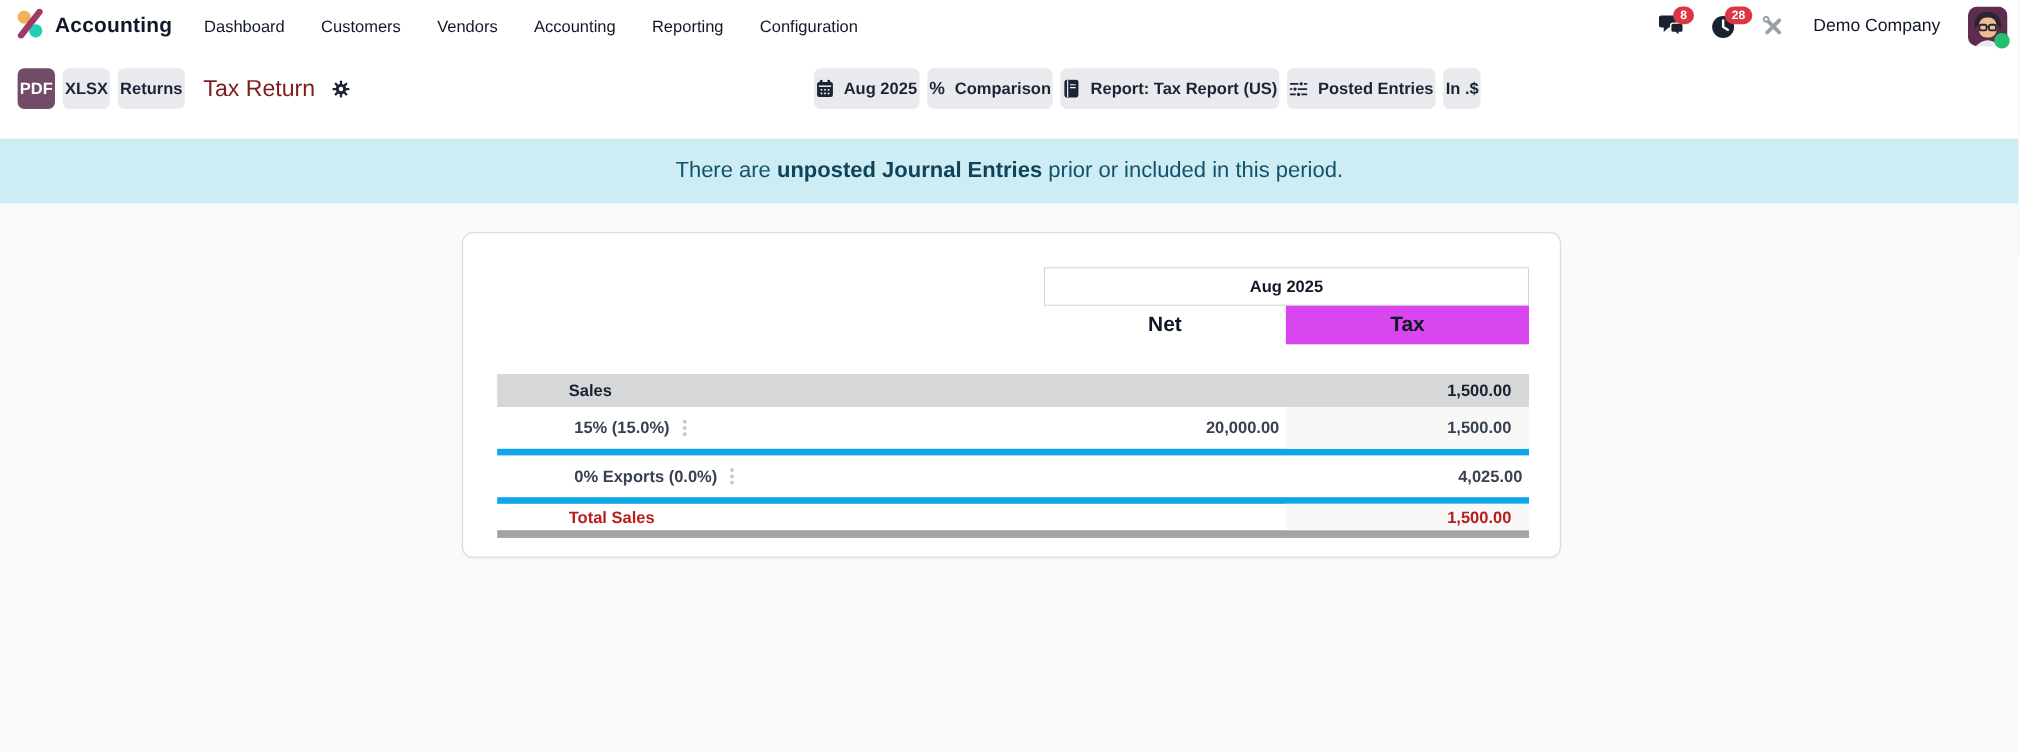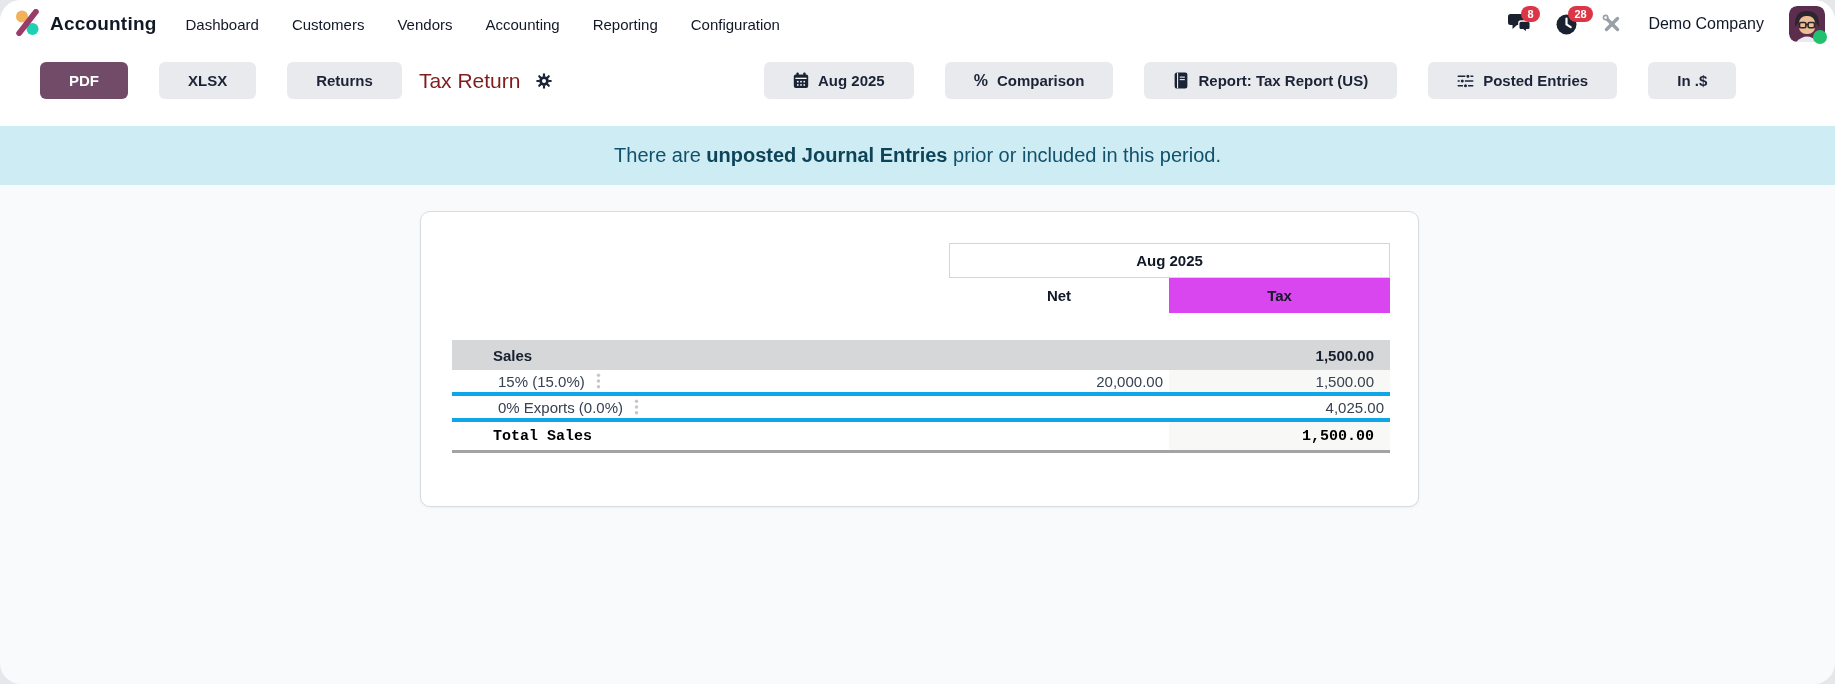--- a/index.html
+++ b/index.html
@@ -1,17 +1,17 @@
 <!DOCTYPE html>
 <html><head>
 <meta charset="utf-8">
 <style>
   * { margin:0; padding:0; box-sizing:border-box; }
   body { background:#e5e7eb; font-family:"Liberation Sans", sans-serif; }
-  .screen { position:relative; width:1835px; height:684px; background:#f8fafc; overflow:hidden;border-radius:21px; }
+  .screen { position:relative; width:1835px; height:684px; background:#f8fafc; overflow:hidden; }
 
   
   .navbar { position:absolute; top:0; left:0; right:0; height:48px; background:#fff;
             display:flex; align-items:center; padding:0 10px 0 14px; }
   .brand-wrap { display:flex; align-items:center; gap:9px; cursor:pointer; }
   .brand { font-size:19px; font-weight:700; color:#111827; letter-spacing:.2px; }
   .nav-menu { display:flex; gap:29px; margin-left:27px; font-size:15px; color:#111827; }
   .nav-item { cursor:pointer; padding:4px 2px; white-space:nowrap; }
   .nav-right { margin-left:auto; display:flex; align-items:center; gap:23px; }
   .sys-icon { position:relative; display:inline-flex; cursor:pointer; }
@@ -20,58 +20,58 @@
            border-radius:9px; white-space:nowrap; }
   .company-name { font-size:16px; color:#111827; cursor:pointer; white-space:nowrap; margin:0 2px; }
   .avatar { position:relative; width:36px; height:36px; cursor:pointer; }
   .avatar svg { border-radius:8px; display:block; }
   .status-dot { position:absolute; right:-2px; bottom:-2px; width:14px; height:14px;
                 border-radius:50%; background:#23c16f; }
 
   
   .control-panel { position:absolute; top:48px; left:0; right:0; height:78px; background:#fff; }
   .cp-left { position:absolute; left:16px; top:14px; display:flex; align-items:center; gap:7px; }
-  .btn { height:37px; display:inline-flex; align-items:center; padding:0 29px; border-radius:6px;
+  .btn { height:37px; display:inline-flex; align-items:center; padding:0 2px; border-radius:6px;
          font-size:15px; font-weight:700; background:#e9eaee; color:#1b2437; border:none;
-         cursor:pointer; font-family:inherit; white-space:nowrap;margin-left:24px; }
+         cursor:pointer; font-family:inherit; white-space:nowrap; }
   .btn-primary { background:#714B67; color:#fff; }
   .cp-title { font-size:21px; color:#7f1d1d; margin:0 4px 0 10px; font-weight:400; white-space:nowrap; }
   .gear-btn { display:inline-flex; align-items:center; cursor:pointer; margin-left:4px; }
   .cp-filters { position:absolute; left:740px; top:14px; display:flex; gap:7px; }
   .bicon { display:inline-flex; margin-right:9px; align-items:center; }
   .pct-glyph { font-size:16px; font-weight:700; margin-right:9px; }
 
   
   .banner { position:absolute; top:126px; left:0; right:0; height:59px; background:#cdecf3;
             display:flex; align-items:center; justify-content:center; font-size:20px; color:#12516b; }
   .banner b { font-weight:700; color:#0e4459; cursor:pointer; }
 
   
   .card { position:absolute; left:420px; top:211px; width:999px; height:296px; background:#fff;
           border:1px solid #d9dbde; border-radius:10px; box-shadow:0 1px 3px rgba(0,0,0,.05); }
   .period-box { position:absolute; left:528px; top:31px; width:441px; height:35px;
                 border:1px solid #d2d5d9; display:flex; align-items:center; justify-content:center;
                 font-size:15px; font-weight:700; color:#111827; }
   .subheader { position:absolute; left:528px; top:66px; width:441px; height:35px; display:flex;
-               font-size:15px; font-weight:700; color:#111827; }
+               font-size:19px; font-weight:700; color:#111827; }
   .sub-net { width:220px; display:flex; align-items:center; justify-content:center; }
   .sub-tax { width:221px; display:flex; align-items:center; justify-content:center; background:#d946ef; }
 
   .rtable { position:absolute; left:31px; top:128px; width:938px; font-size:15px; }
-  .trow { display:flex; align-items:stretch; }
+  .trow { display:flex; align-items:stretch;padding-left:24px; }
   .c-label { flex:1; display:flex; align-items:center; }
   .c-net, .c-tax { width:220px; display:flex; align-items:center; justify-content:flex-end;
                    padding-right:6px; }
   .c-tax { width:221px; padding-right:16px; }
   .trow.section { height:30px; background:#d6d7d9; font-weight:700; color:#16202e; }
   .trow.section .c-label { padding-left:41px; }
-  .trow.line { height:26px; border-bottom:4px solid #0ea5e9; color:#374151; }
+  .trow.line { height:44px; border-bottom:6px solid #0ea5e9; color:#374151;font-weight:bold; }
   .trow.line .c-label { padding-left:46px; }
   .trow.line .c-tax { background:#f8f8f7; }
-  .trow.total { height:31px; font-weight:700; color:#000000; border-bottom:3px solid #a3a3a3;font-family:Liberation Mono, monospace; }
+  .trow.total { height:31px; font-weight:700; color:#b91c1c; border-bottom:7px solid #a3a3a3; }
   .trow.total .c-label { padding-left:41px; }
   .trow.total .c-tax { background:#f8f8f7; }
   .muted { color:#c7cbd1; }
   .kebab { display:inline-flex; margin-left:11px; cursor:pointer; }
 </style>
 </head>
 <body>
 
 <div class="screen">
 

